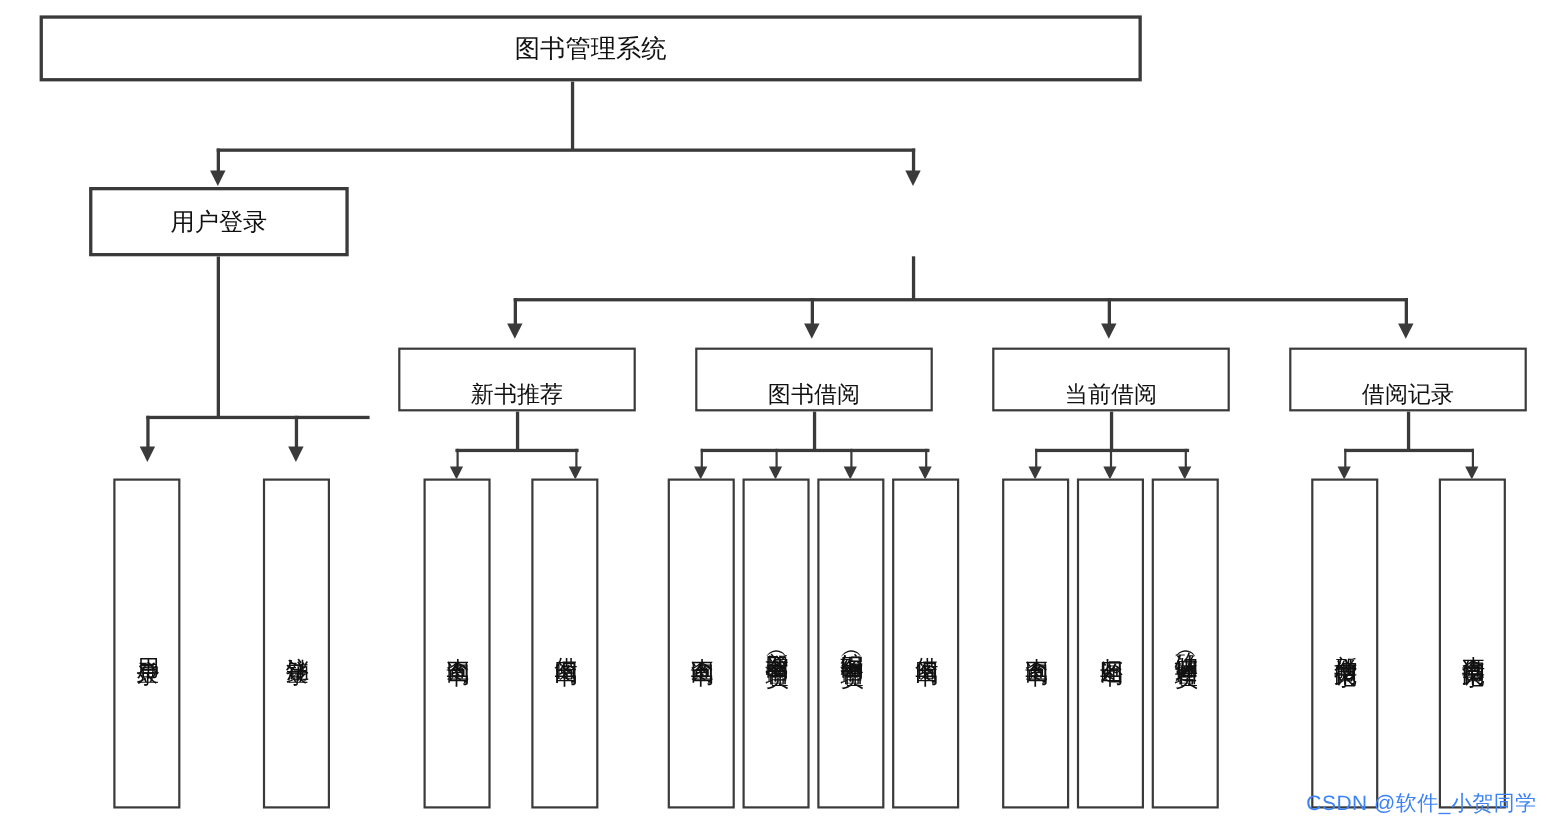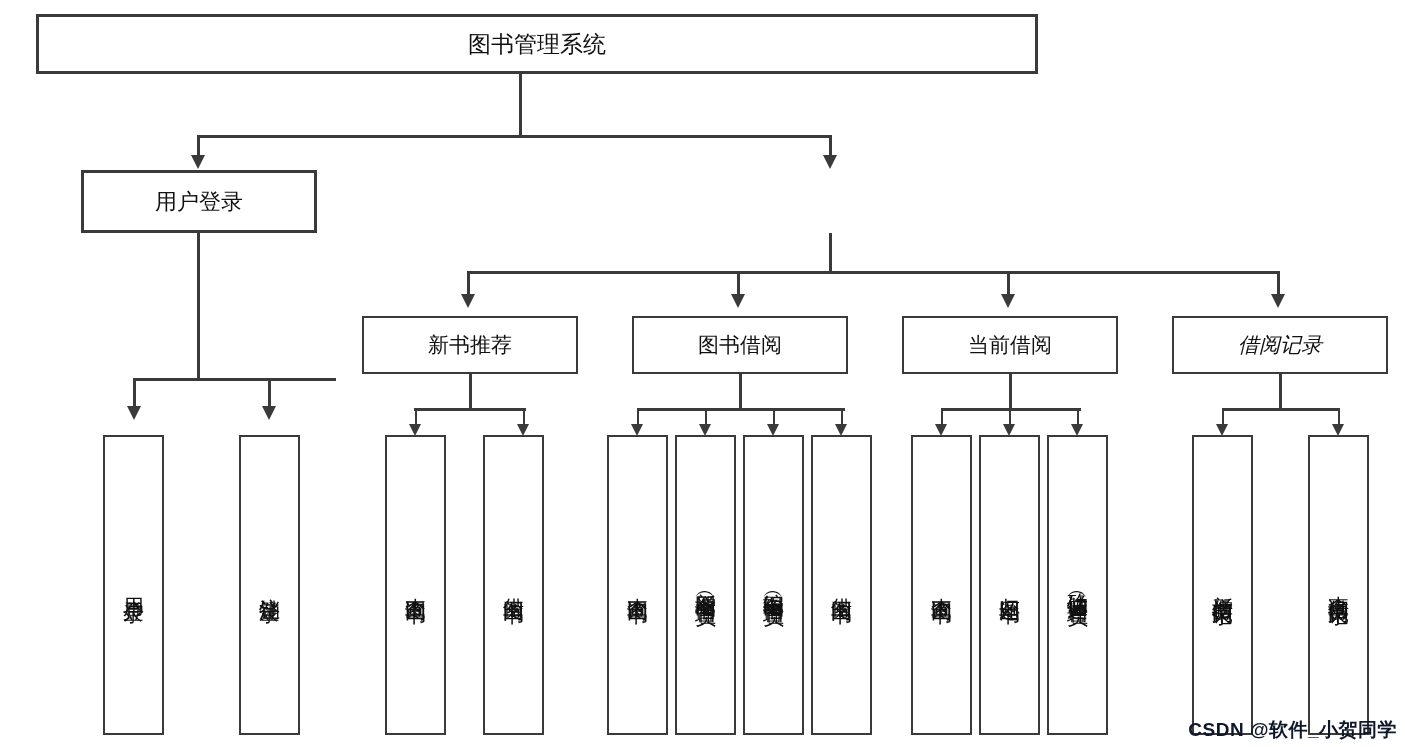--- a/index.html
+++ b/index.html
@@ -31,20 +31,21 @@
     border-width:3px;
     font-size:23px;
   }
   .node.lvl2{
     border-width:3px;
     font-size:22px;
   }
   .node.lvl3{
     border-width:2px;
     font-size:21px;
+    align-items:flex-end;
   }
   
   .leaf{
     position:absolute;
     box-sizing:border-box;
     border:2px solid #3a3a3a;
     background:#ffffff;
     z-index:3;
     display:flex;
     align-items:center;
@@ -81,25 +82,24 @@
     border-left:6px solid transparent;
     border-right:6px solid transparent;
     border-top:12px solid #3a3a3a;
   }
   
   #watermark{
     position:absolute;
     right:8px;
     bottom:4px;
     font-size:19px;
-    color:#0f172a;
+    color:#3b82f6;
     letter-spacing:0.5px;
     z-index:9;
     white-space:nowrap;
-    font-weight:bold;
   }
 </style>
 </head>
 <body>
 
 <div id="canvas">
 
   <div class="node root" style="left:20px;top:14px;width:1002px;height:60px;margin-left:16px;">
     <span>图书管理系统</span>
   </div>
@@ -137,21 +137,21 @@
 
   <div class="node lvl3" style="left:362px;top:316px;width:216px;height:58px;">
     <span>新书推荐</span>
   </div>
   <div class="node lvl3" style="left:902px;top:316px;width:216px;height:58px;">
     <span>当前借阅</span>
   </div>
   <div class="node lvl3" style="left:632px;top:316px;width:216px;height:58px;">
     <span>图书借阅</span>
   </div>
-  <div class="node lvl3" style="left:1172px;top:316px;width:216px;height:58px;font-style:italic;">
+  <div class="node lvl3" style="left:1172px;top:316px;width:216px;height:58px;">
     <span>借阅记录</span>
   </div>
 
   <div class="ln vln" style="left:469px;top:374px;height:36px;"></div>
   <div class="ln hln" style="left:414px;top:408px;width:112px;"></div>
   <div class="ln vln thin" style="left:415px;top:408px;height:18px;"></div>
   <div class="arrow sm" style="left:409px;top:424px;"></div>
   <div class="ln vln thin" style="left:523px;top:408px;height:18px;"></div>
   <div class="arrow sm" style="left:517px;top:424px;"></div>
 

